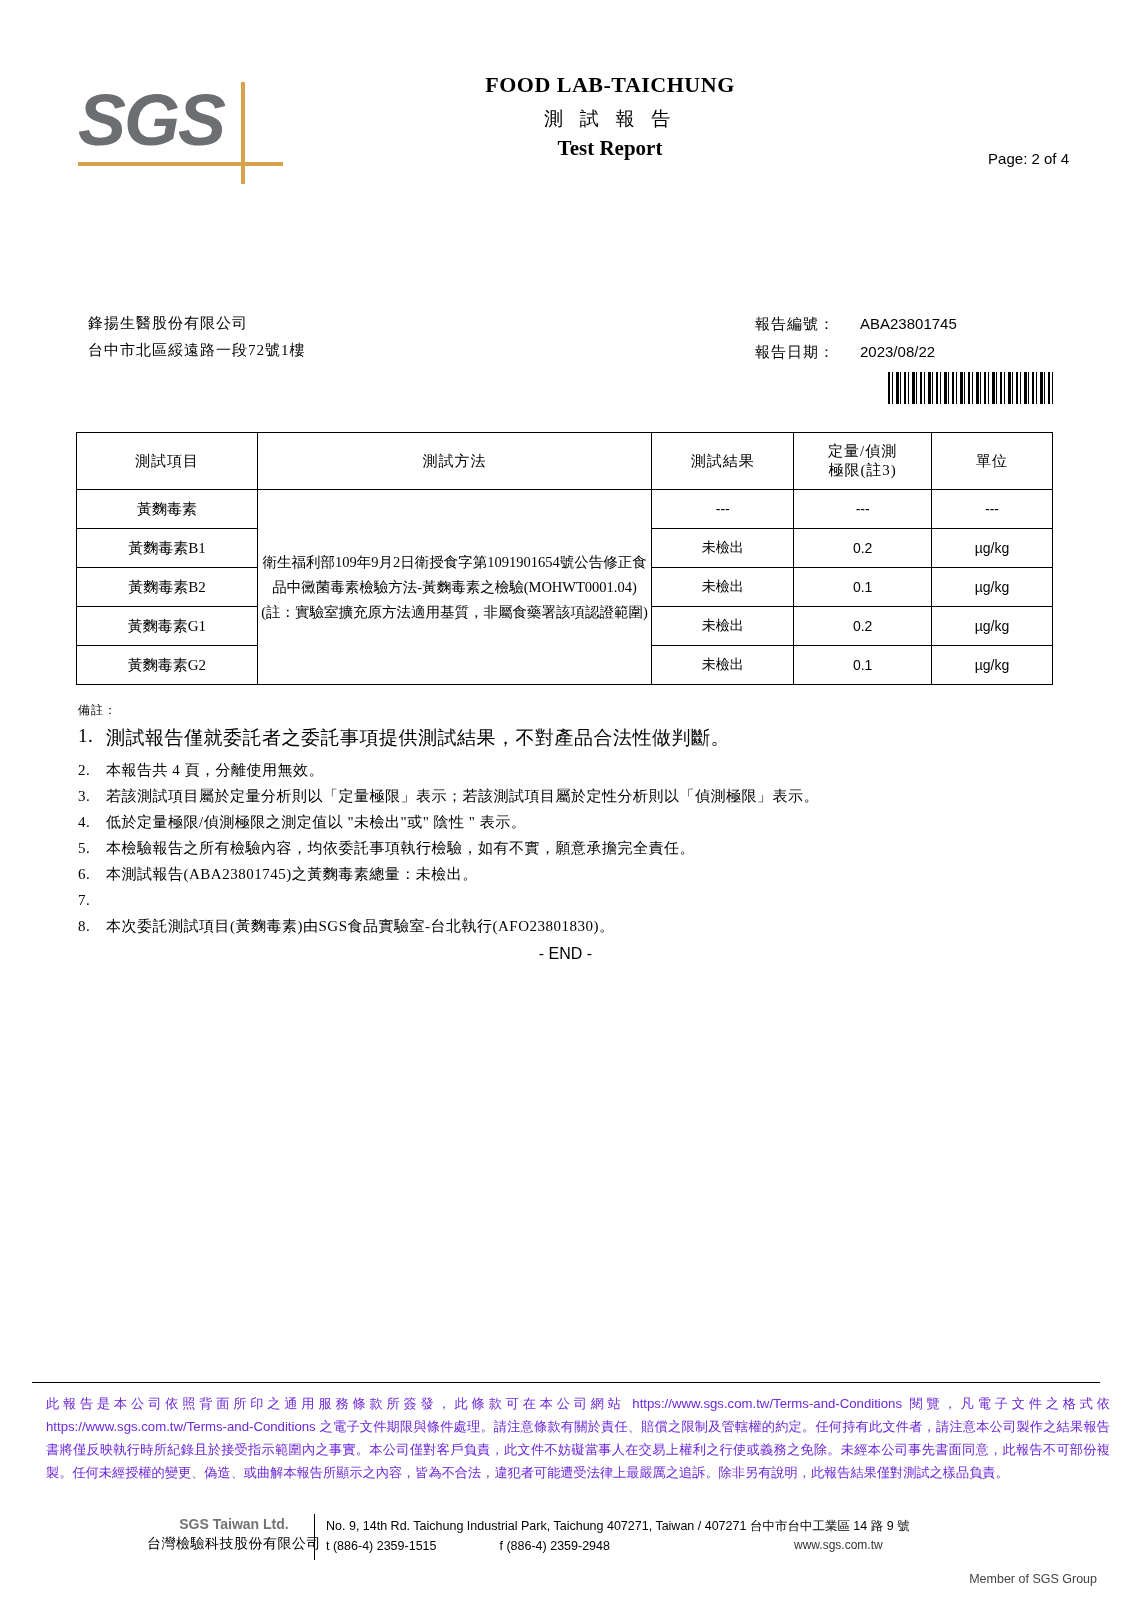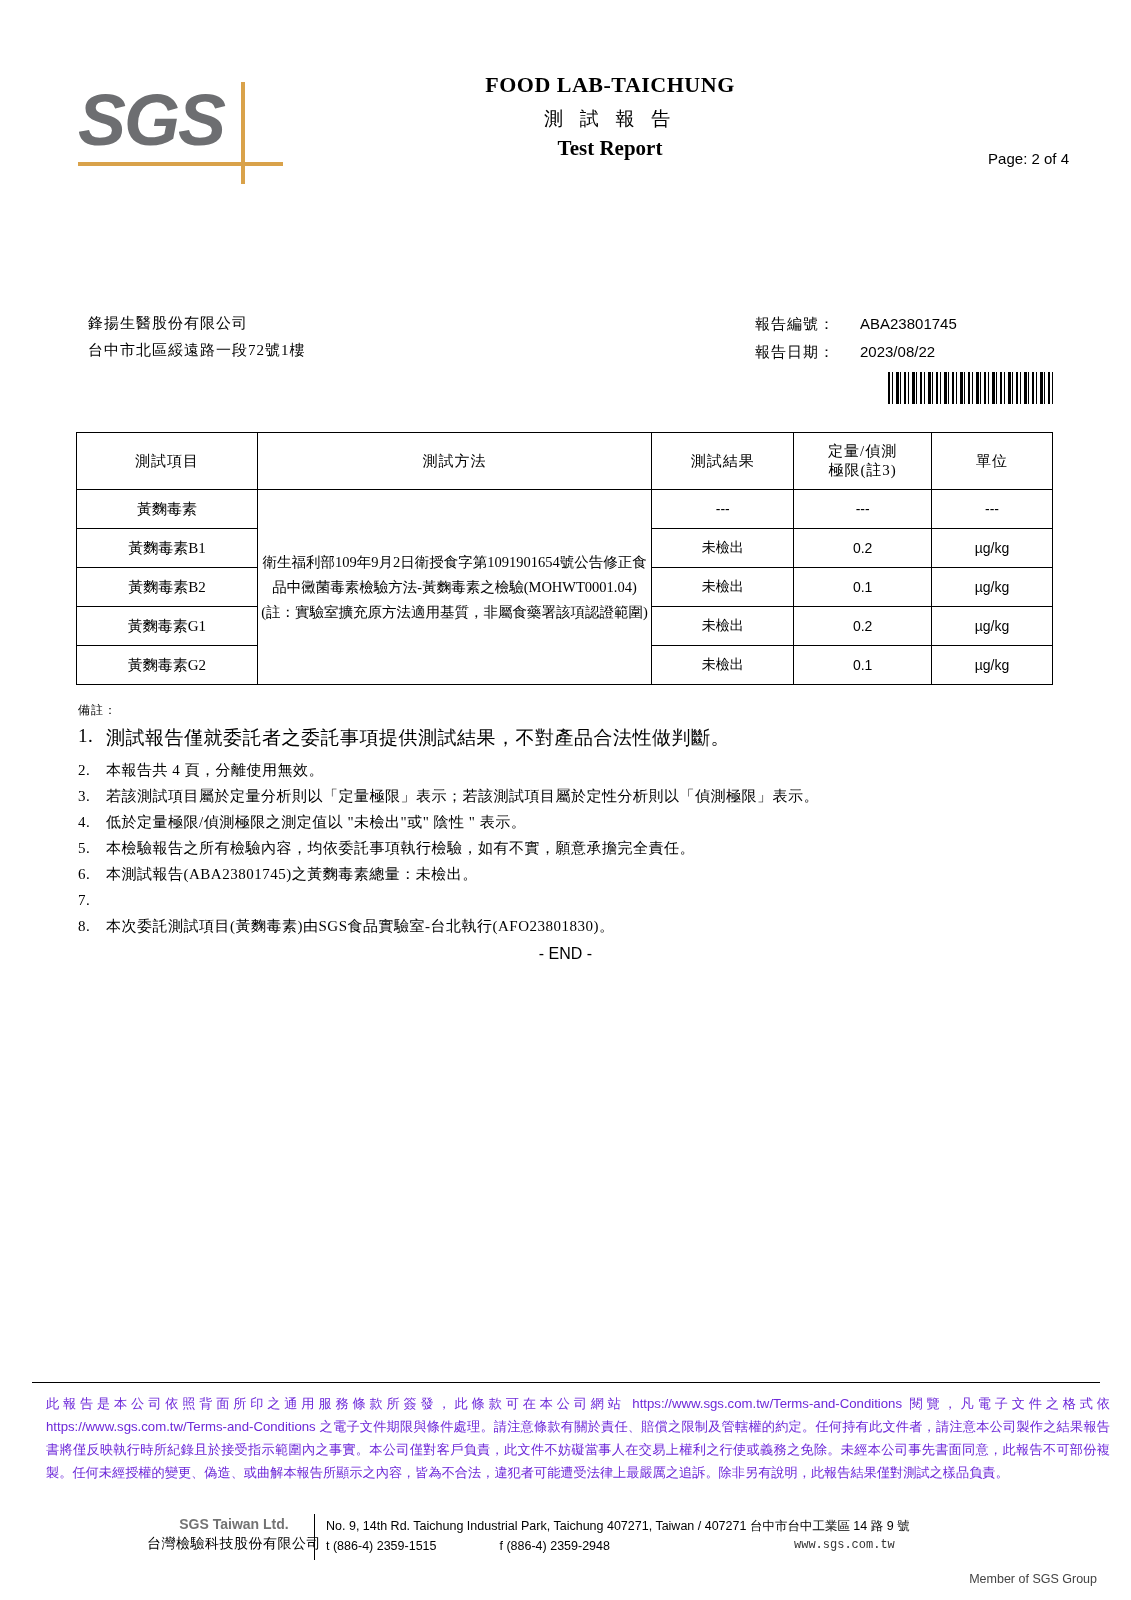--- a/index.html
+++ b/index.html
@@ -293,21 +293,21 @@
     top: 0;
     font-family: "Liberation Sans", sans-serif;
     font-size: 12.5px;
     line-height: 20px;
   }
   .fb-phone-space { display: inline-block; width: 56px; }
   .fb-web {
     position: absolute;
     left: 760px;
     top: 22px;
-    font-family: Liberation Mono, monospace;
+    font-family: Liberation Sans, sans-serif;
     font-size: 12px;
     color: #333;
   }
   .member {
     position: absolute;
     right: 34px;
     top: 1572px;
     font-family: "Liberation Sans", sans-serif;
     font-size: 12.5px;
     color: #444;

